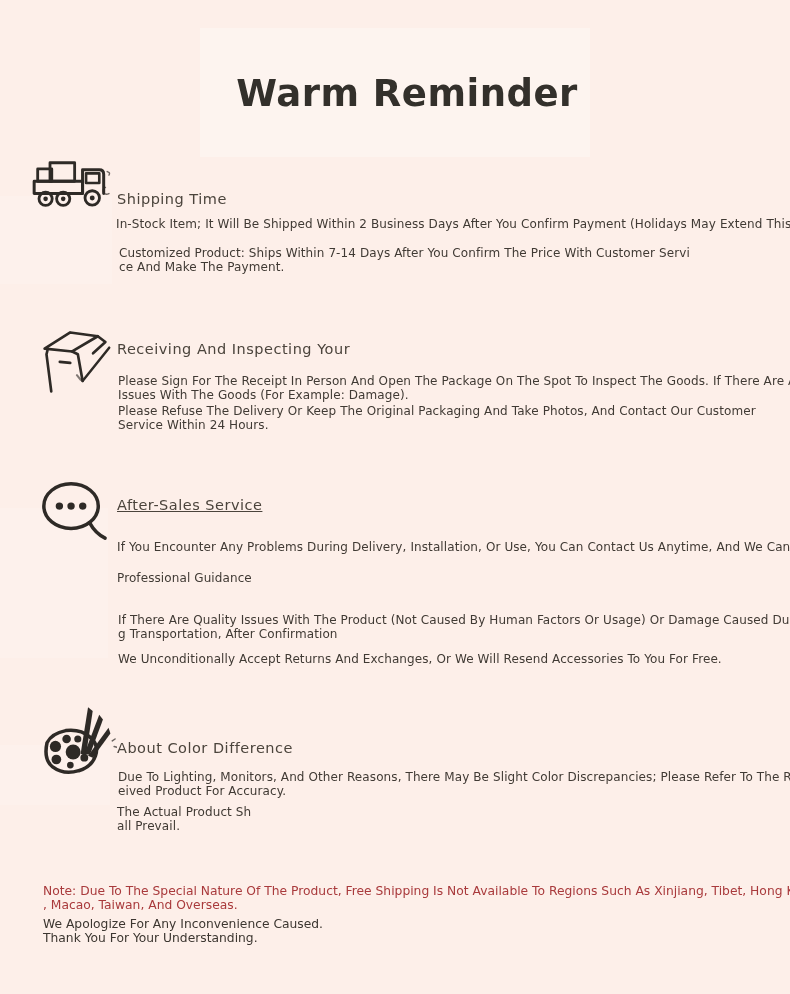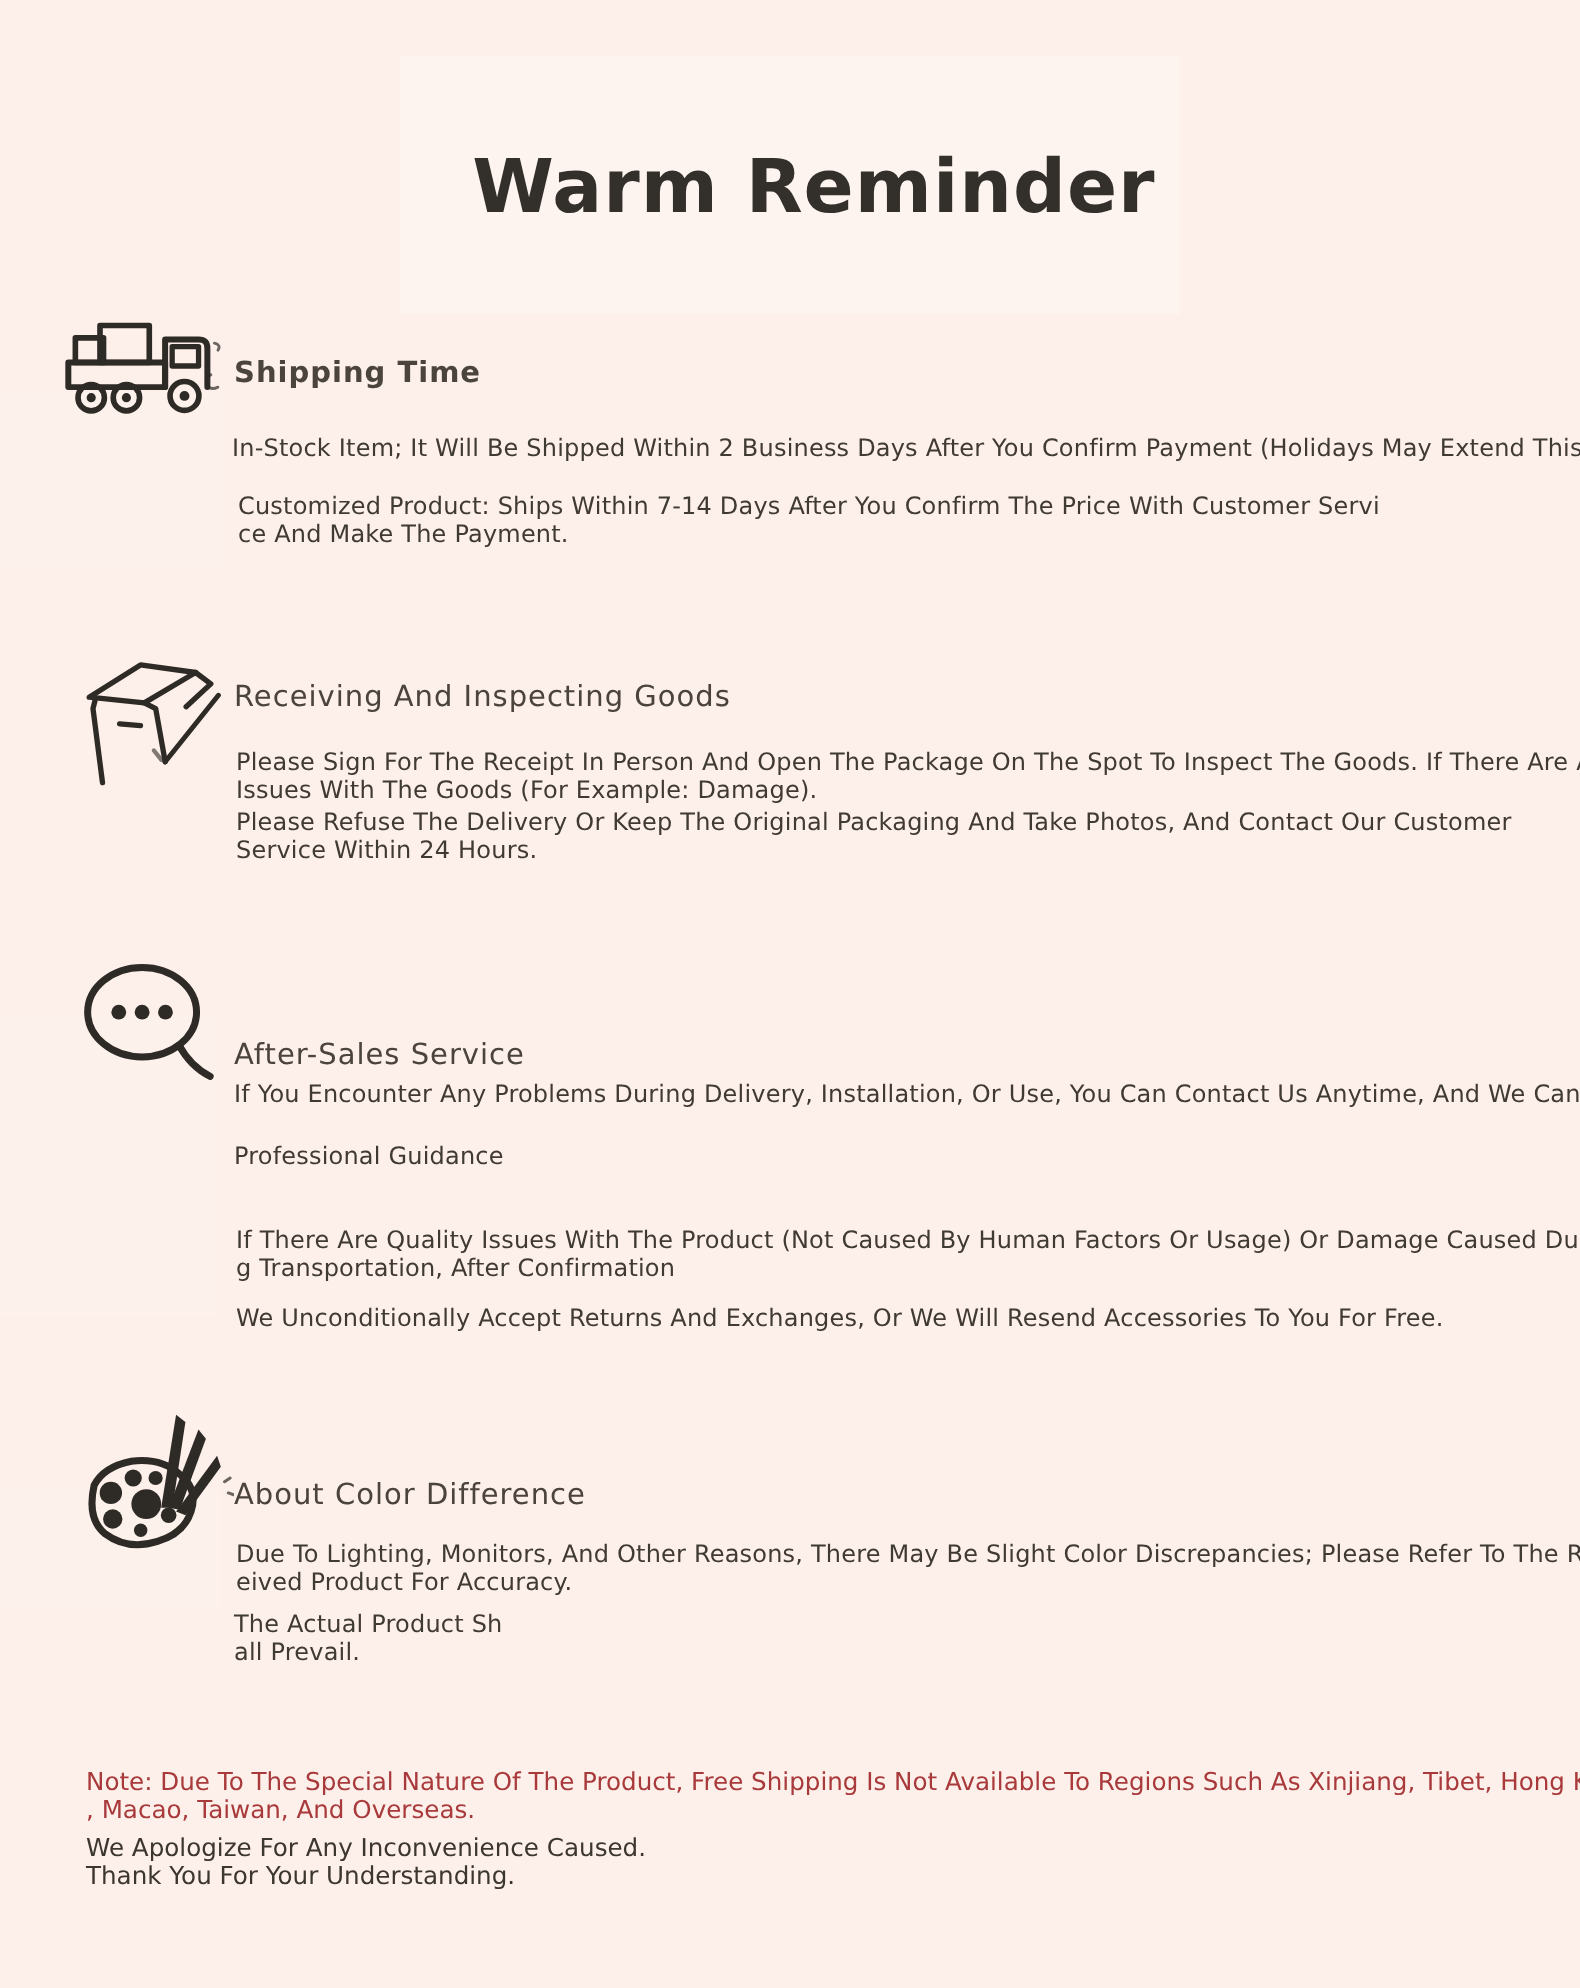--- a/index.html
+++ b/index.html
@@ -70,52 +70,52 @@
       <rect class="stroke" x="66" y="18" width="15" height="11" stroke-width="3"></rect>
       <circle class="stroke" cx="20" cy="47" r="7.5" stroke-width="3.2"></circle>
       <circle class="fill" cx="20" cy="47" r="2.6"></circle>
       <circle class="stroke" cx="40" cy="47" r="7.5" stroke-width="3.2"></circle>
       <circle class="fill" cx="40" cy="47" r="2.6"></circle>
       <circle class="stroke" cx="73" cy="46" r="8.2" stroke-width="3.2"></circle>
       <circle class="fill" cx="73" cy="46" r="2.8"></circle>
       <path class="stroke" d="M90 16 q4 1 2 4 M88 34 q-4 2 -2 6 q2 3 6 1" stroke-width="1.6" opacity="0.7"></path>
     </svg>
   </div>
-  <div class="heading" style="left:117px;top:179px;font-weight:bold;">Shipping Time</div>
+  <div class="heading" style="left:117px;top:191px;">Shipping Time</div>
   <div class="para" style="left:116px;top:217px;">In-Stock Item; It Will Be Shipped Within 2 Business Days After You Confirm Payment (Holidays May Extend This Timeline)</div>
   <div class="para" style="left:119px;top:246px;">Customized Product: Ships Within 7-14 Days After You Confirm The Price With Customer Servi
 ce And Make The Payment.</div>
 
   <div class="icon" style="left:36px;top:322px;width:78px;height:76px;">
     <svg viewBox="0 0 80 80">
       <path class="stroke" d="M8 28 L35 11 L64 15 L37 31 Z" stroke-width="2.8"></path>
       <path class="stroke" d="M64 15 L72 21 L59 33" stroke-width="2.8"></path>
       <path class="stroke" d="M11 30 L10 34 L15 73" stroke-width="2.8"></path>
       <path class="stroke" d="M37 31 L43 34 L48 62" stroke-width="2.8"></path>
       <path class="stroke" d="M24 42 L35 43" stroke-width="2.8"></path>
       <path class="stroke" d="M48 62 L76 27" stroke-width="2.6"></path>
       <path class="stroke" d="M42 56 L46 61" stroke-width="2.2" opacity="0.6"></path>
     </svg>
   </div>
-  <div class="heading" style="left:117px;top:341px;">Receiving And Inspecting Goods</div>
+  <div class="heading" style="left:117px;top:341px;">Receiving And Inspecting Your</div>
   <div class="para" style="left:118px;top:374px;">Please Sign For The Receipt In Person And Open The Package On The Spot To Inspect The Goods. If There Are Any
 Issues With The Goods (For Example: Damage).</div>
   <div class="para" style="left:118px;top:404px;">Please Refuse The Delivery Or Keep The Original Packaging And Take Photos, And Contact Our Customer
 Service Within 24 Hours.</div>
 
   <div class="icon" style="left:38px;top:477px;width:70px;height:64px;">
     <svg viewBox="0 0 72 64">
       <ellipse class="stroke" cx="34" cy="29" rx="28" ry="23" stroke-width="3.6"></ellipse>
       <path class="stroke" d="M53 46 Q59 57 69 62" stroke-width="3.6"></path>
       <circle class="fill" cx="22" cy="29" r="3.8"></circle>
       <circle class="fill" cx="34" cy="29" r="3.8"></circle>
       <circle class="fill" cx="46" cy="29" r="3.8"></circle>
     </svg>
   </div>
-  <div class="heading" style="left:117px;top:520px;">After-Sales Service</div>
+  <div class="heading" style="left:117px;top:497px;text-decoration:underline;">After-Sales Service</div>
   <div class="para" style="left:117px;top:540px;">If You Encounter Any Problems During Delivery, Installation, Or Use, You Can Contact Us Anytime, And We Can Provide A</div>
   <div class="para" style="left:117px;top:571px;">Professional Guidance</div>
   <div class="para" style="left:118px;top:613px;">If There Are Quality Issues With The Product (Not Caused By Human Factors Or Usage) Or Damage Caused Durin
 g Transportation, After Confirmation</div>
   <div class="para" style="left:118px;top:652px;">We Unconditionally Accept Returns And Exchanges, Or We Will Resend Accessories To You For Free.</div>
 
   <div class="icon" style="left:33px;top:698px;width:84px;height:82px;">
     <svg viewBox="0 0 88 88">
       <path class="stroke" d="M14 48 Q10 66 20 74 Q32 83 48 78 Q62 74 66 62 Q70 50 60 42 Q50 33 34 35 Q19 38 14 48 Z" stroke-width="3.8"></path>
       <circle class="fill" cx="23" cy="52" r="6"></circle>

